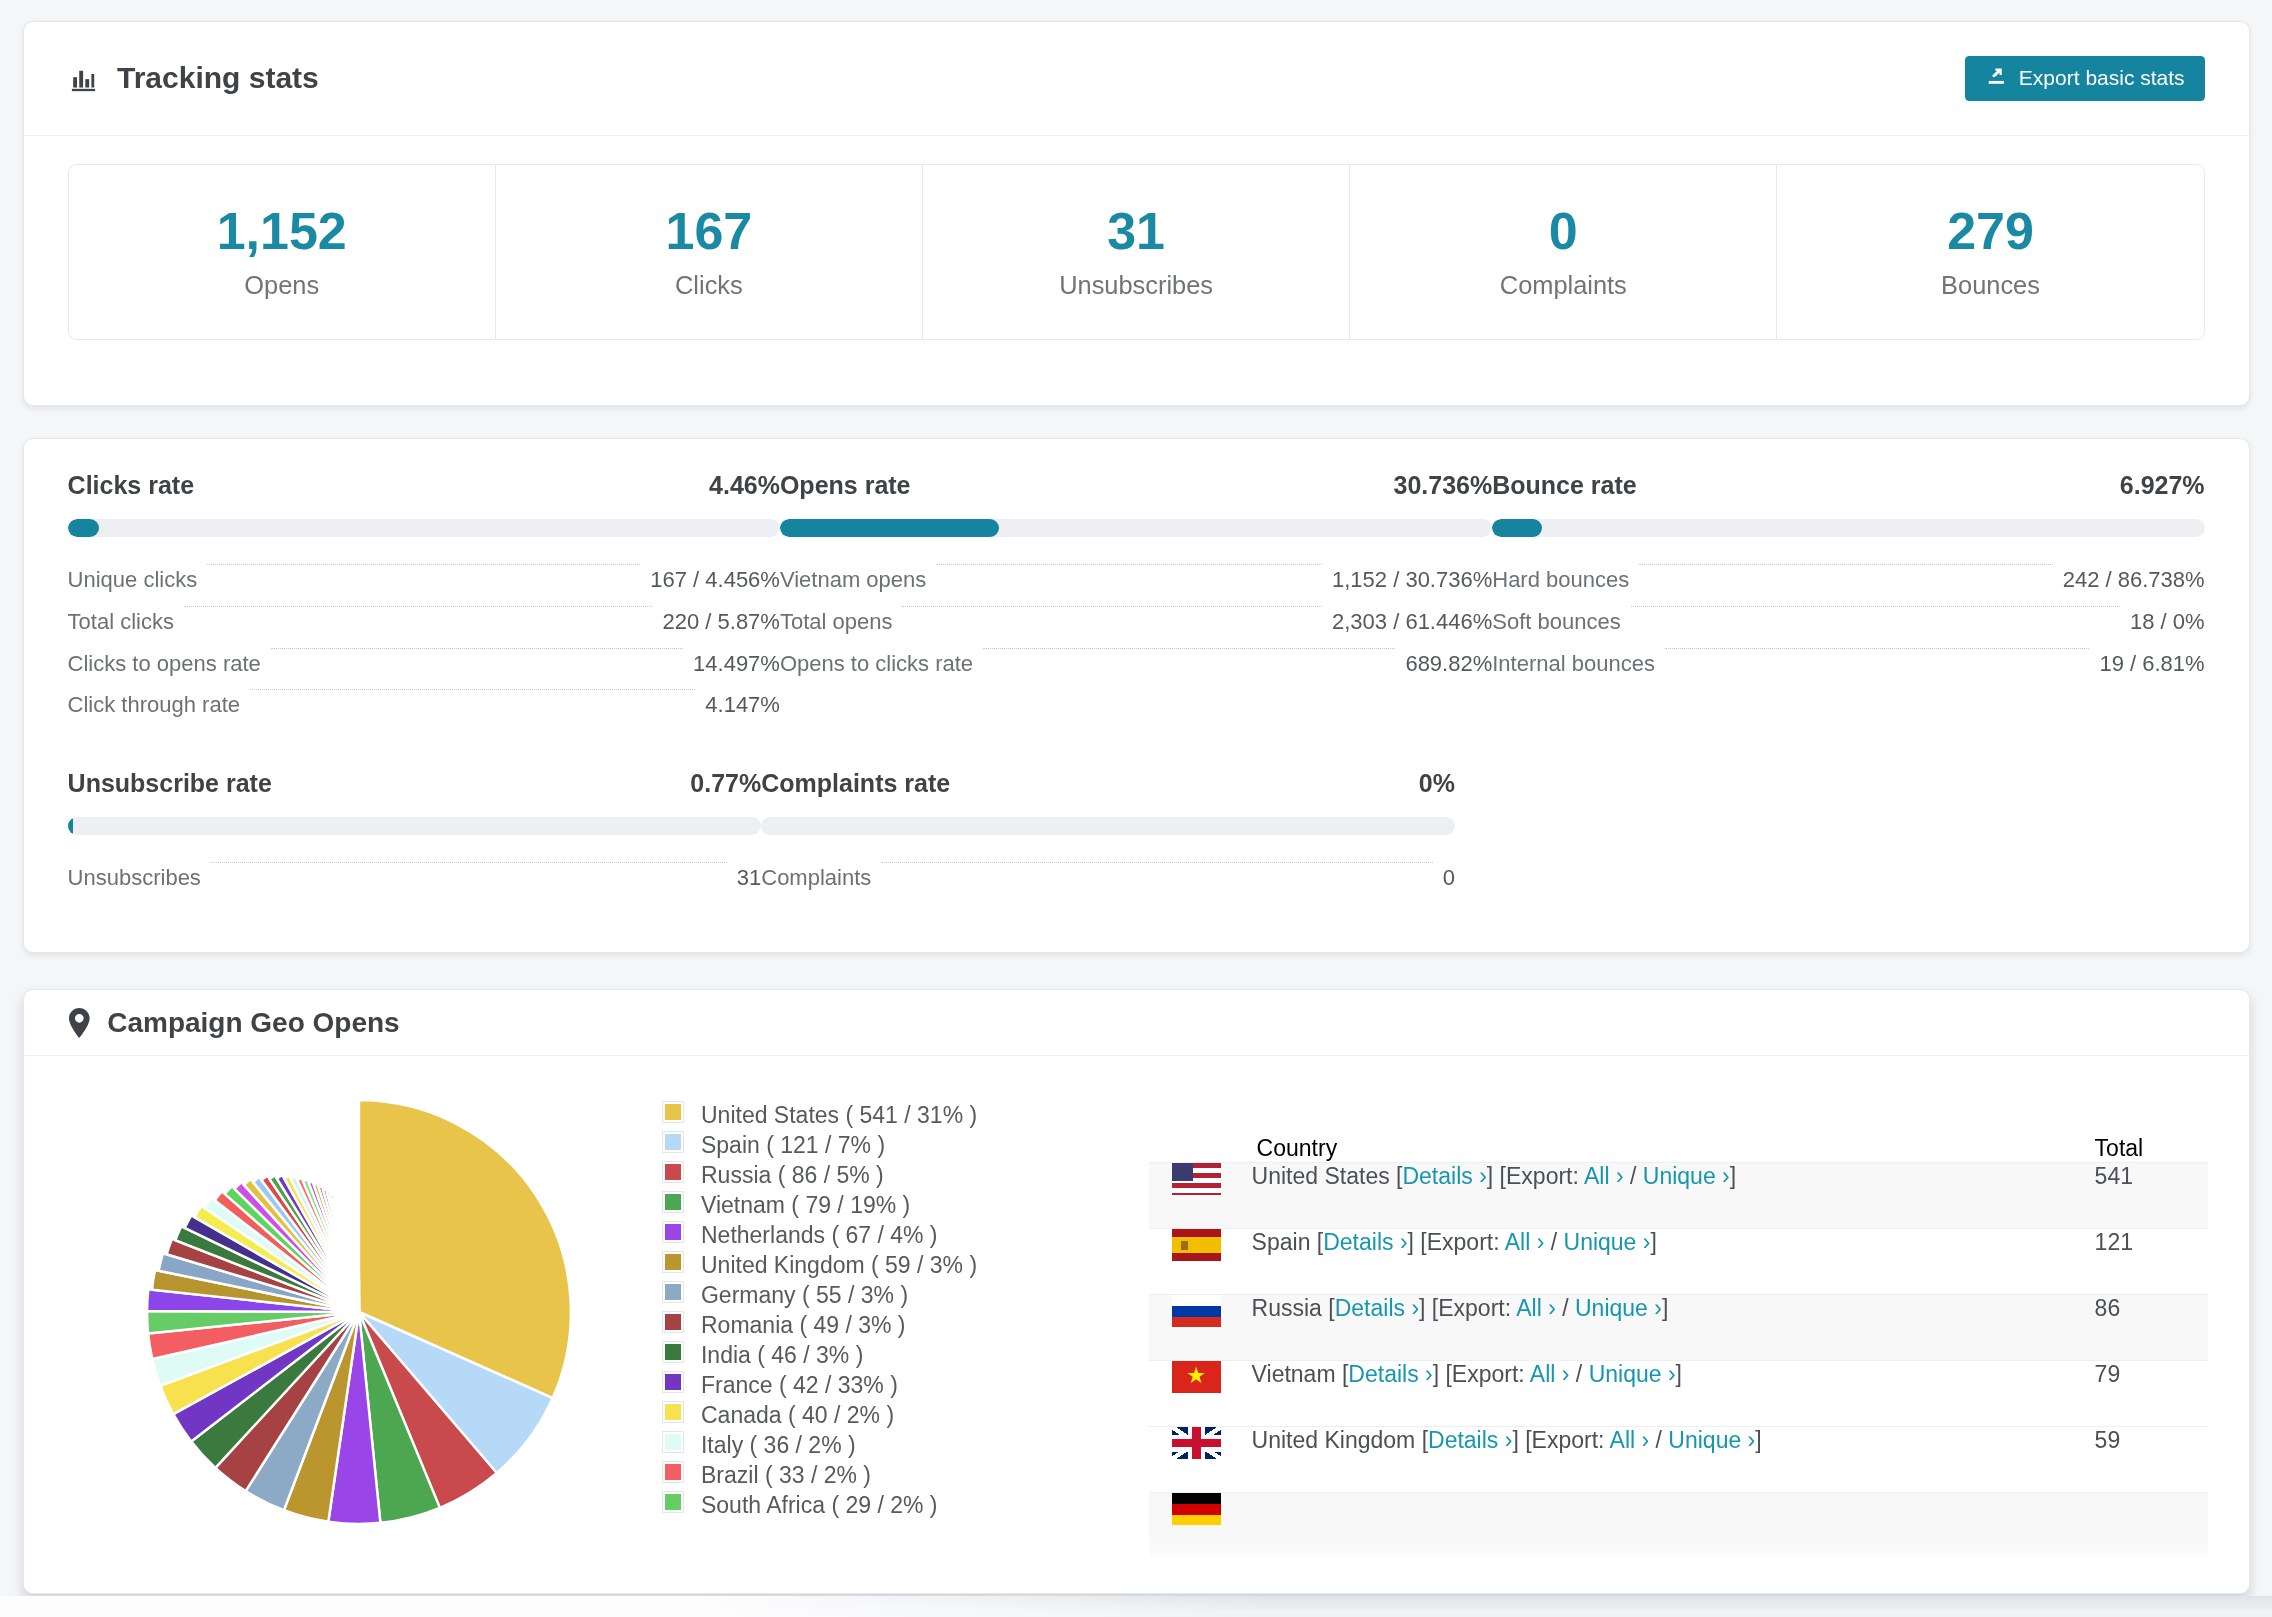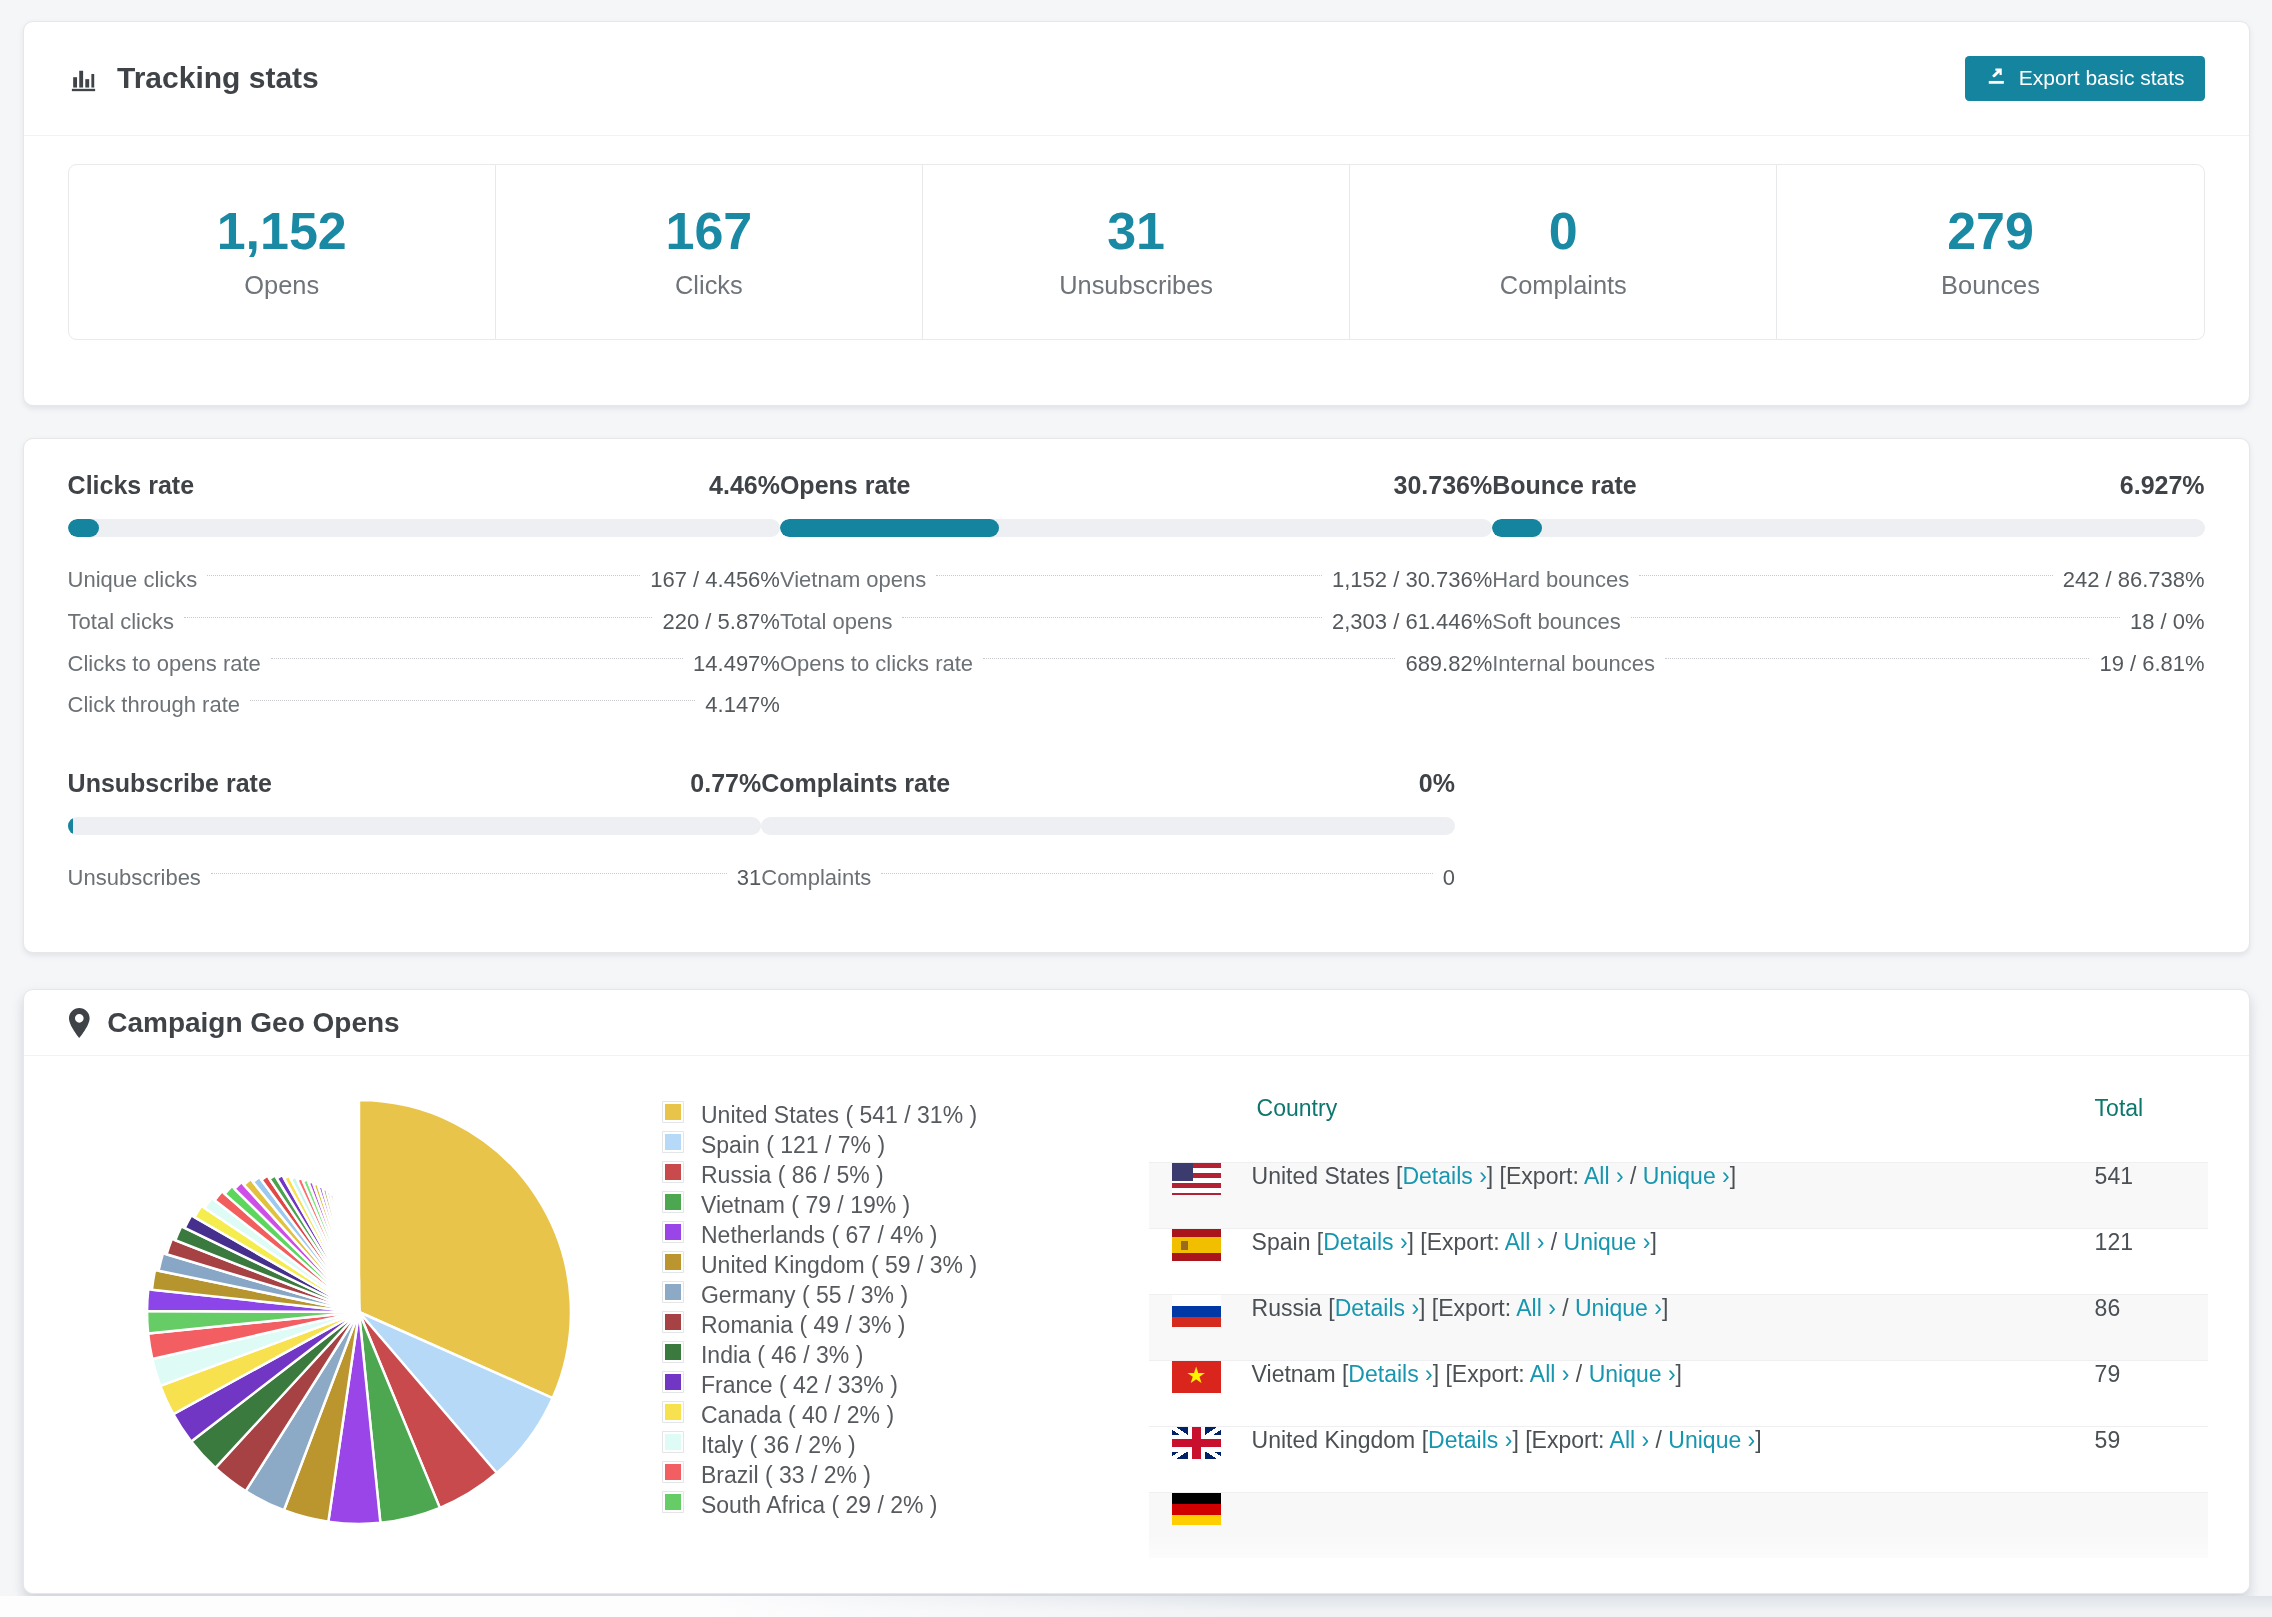--- a/index.html
+++ b/index.html
@@ -24,31 +24,31 @@
   .sum-num{font-size:52px;font-weight:700;color:#1A89A4;line-height:1}
   .sum-label{margin-top:14px;font-size:25.4px;color:#6F747A}
   
   .rates-row{display:flex;}
   .rates-row + .rates-row{margin-top:52px}
   .rates-row.row2 .rate-sec{flex:0 0 calc((100% - 56px)/3)}
   .rate-sec{flex:1;min-width:0}
   .rate-head{display:flex;justify-content:space-between;align-items:baseline;font-size:25px;font-weight:700;color:#3F4347;line-height:28px}
   .bar{margin-top:20px;height:18.4px;background:#EDEFF2;border-radius:9.2px;overflow:hidden;margin-bottom:32px}
   .fill{height:100%;background:#15849E;border-radius:9.2px}
-  .stat-row{display:flex;align-items:center;font-size:22px;color:#6C7176;line-height:22.6px;margin-top:19px;white-space:nowrap}
+  .stat-row{display:flex;align-items:flex-start;font-size:22px;color:#6C7176;line-height:22.6px;margin-top:19px;white-space:nowrap}
   .stat-row .val{color:#54595D}
   .dots{flex:1;border-bottom:1.4px dotted #C7C9CC;margin:0 10px;transform:translateY(-5px);min-width:21px}
   
   .geo-body{position:relative;height:536px}
   #pie{position:absolute;left:116px;top:37px}
   #legend{position:absolute;left:639px;top:46px}
   .legend-item{display:flex;align-items:flex-start;height:30px;font-size:23px;color:#56595D;cursor:pointer}
   .chip{width:20px;height:20px;border:2.8px solid #fff;box-shadow:0 0 0 0.7px #D8DADD;margin-right:18.4px;flex:0 0 auto}
   .geo-table{position:absolute;left:1125px;top:39px;width:1059px}
-  .t-head{position:relative;height:67px;display:flex;align-items:flex-start;font-size:23px;color:#0f766e;padding-left:108px}
+  .t-head{position:relative;height:67px;display:flex;align-items:flex-end;font-size:23px;color:#000000;padding-left:108px}
   .t-total{position:absolute;left:946px}
   .g-row{position:relative;height:66px;display:flex;align-items:flex-start;border-top:0.7px solid #EFEFF2;padding-left:23px}
   .g-row.odd{background:#F8F8F9}
   .g-mid{margin-left:31px;font-size:23px;color:#4B5054;white-space:pre}
   .lnk{color:#1796AF;cursor:pointer;text-decoration:none}
   .total-cell{position:absolute;left:946px;font-size:23px;color:#4B5054}
   .table-fade{position:absolute;left:0;right:0;bottom:0;height:59px;background:linear-gradient(180deg,rgba(255,255,255,0),#fff 72%);z-index:5;pointer-events:none}
   
   .flag{width:49px;height:32px;flex:0 0 auto;position:relative;overflow:hidden;display:inline-block}
   .flag-us{background:repeating-linear-gradient(180deg,#B22234 0 5px,#fff 5px 10px)}

